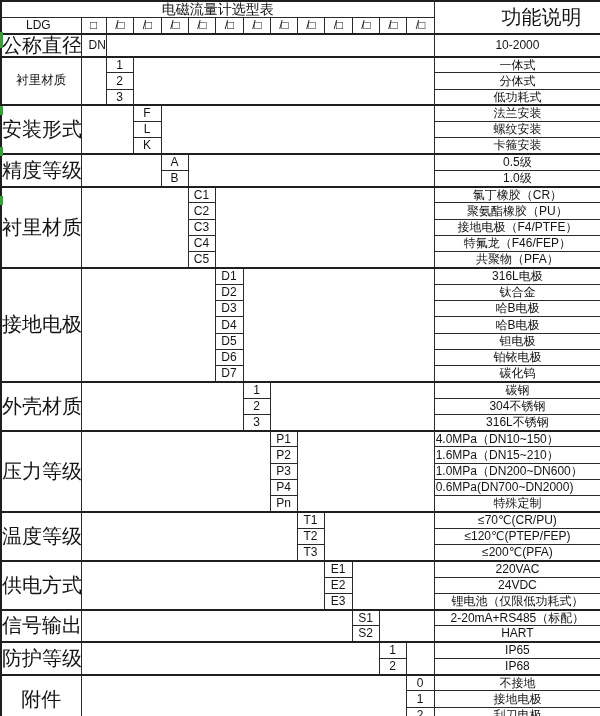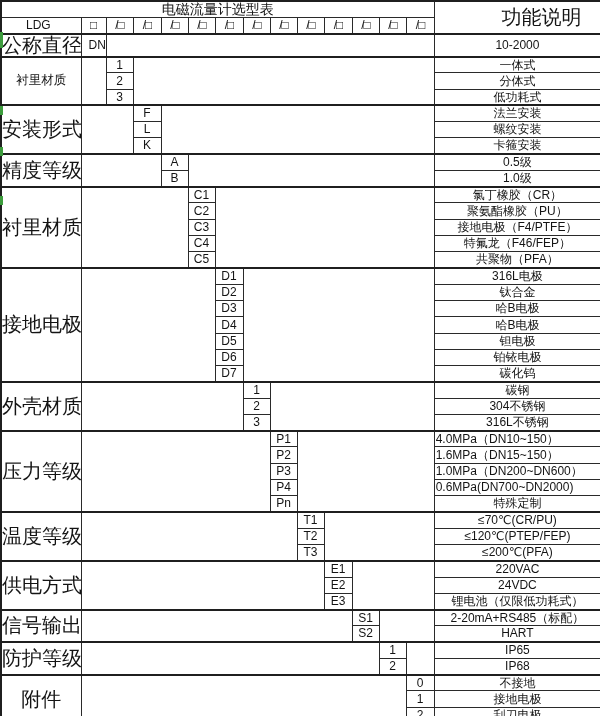--- a/index.html
+++ b/index.html
@@ -200,21 +200,21 @@
 
   <tr class="gs">
     <td rowspan="5" class="lbl">压力等级</td>
     <td rowspan="5" colspan="7"></td>
     <td>P1</td>
     <td rowspan="5" colspan="5"></td>
     <td class="left">4.0MPa（DN10~150）</td>
   </tr>
   <tr>
           <td>P2</td>
-          <td class="left">1.6MPa（DN15~150）</td>
+          <td class="left">1.6MPa（DN15~210）</td>
         </tr>
   <tr>
           <td>P3</td>
           <td class="left">1.0MPa（DN200~DN600）</td>
         </tr>
   <tr>
           <td>P4</td>
           <td class="left">0.6MPa(DN700~DN2000)</td>
         </tr>
   <tr>

